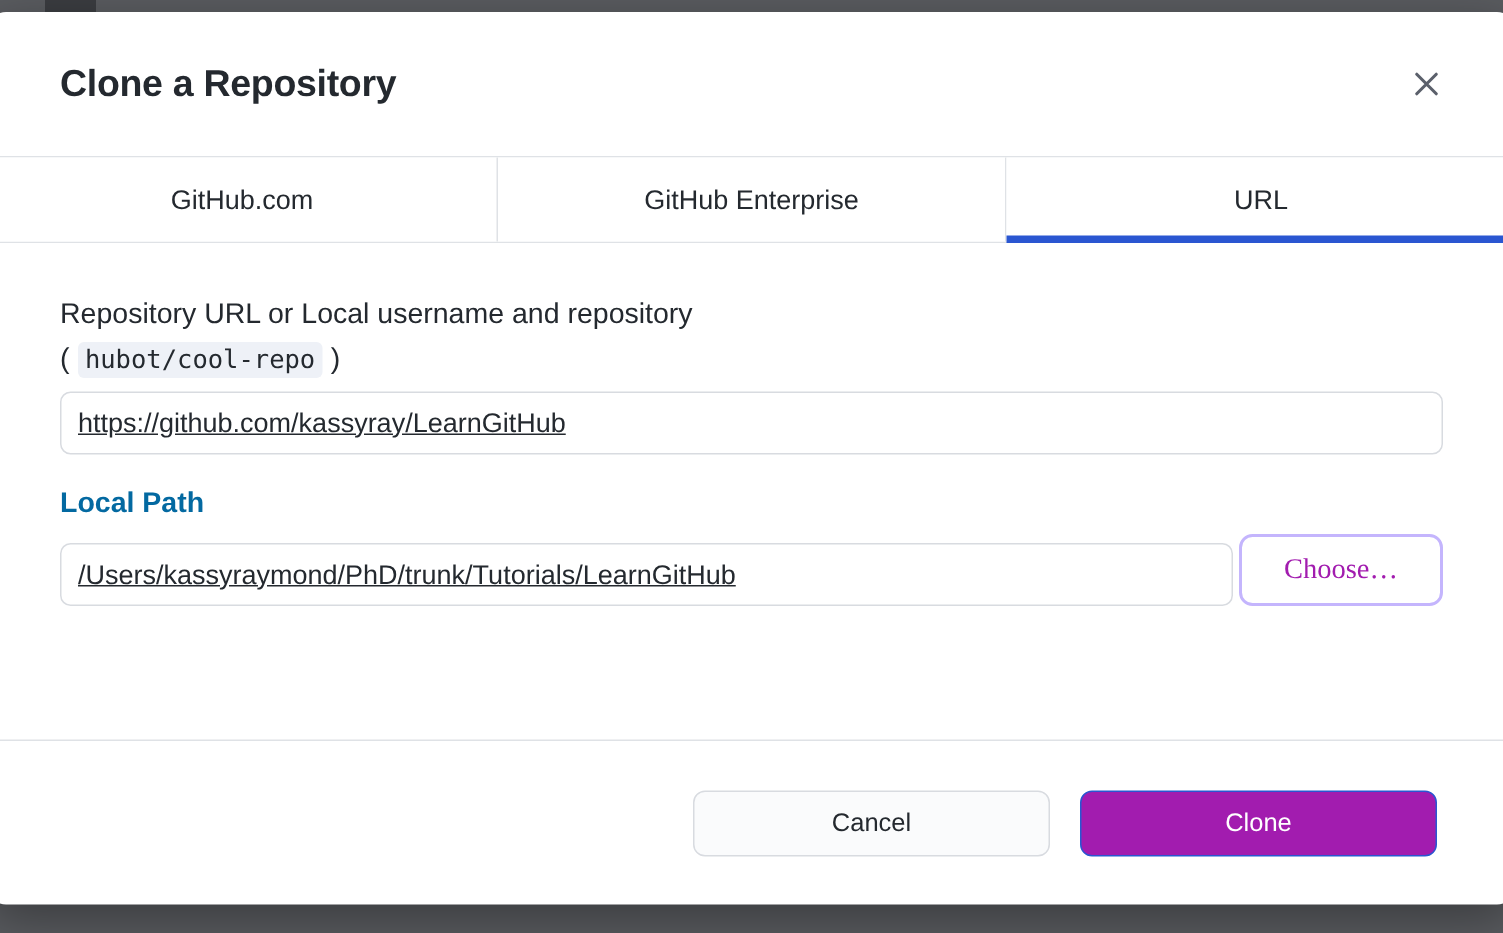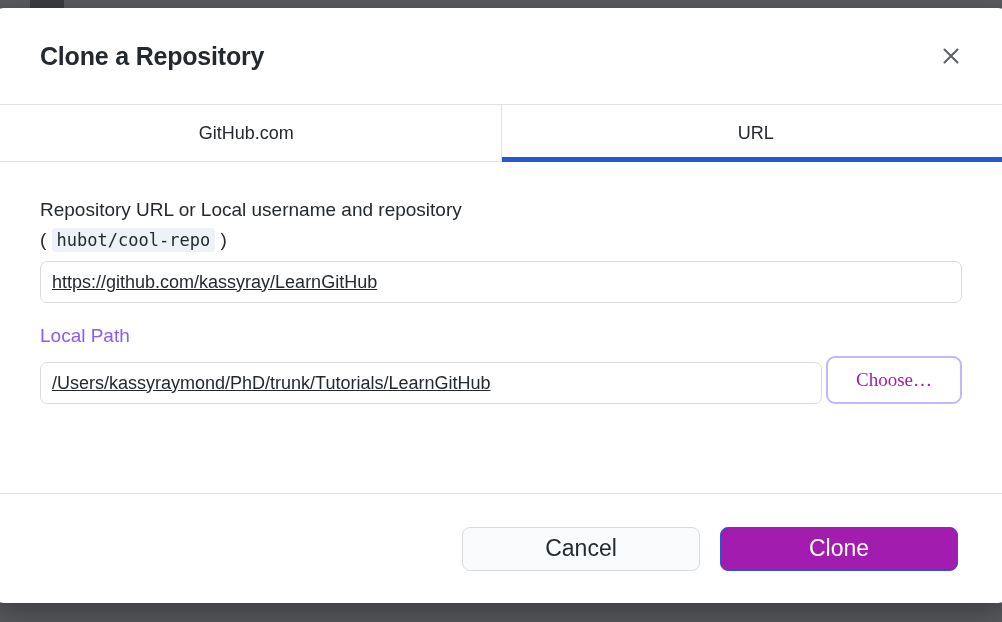--- a/index.html
+++ b/index.html
@@ -147,22 +147,23 @@
     color: #24292f;
     padding: 0 11px;
     outline: none;
     text-decoration: underline;
   }
 
   .section-gap { height: 22px; }
 
   .label-local {
     font-size: 19px;
-    color: #8b5cf6;
+    color: #0369a1;
     margin-bottom: 9px;
+    font-weight: bold;
   }
 
   .path-row {
     display: flex;
     align-items: flex-end;
     gap: 4px;
   }
   .path-row .text-input { flex: 1 1 auto; }
 
   .choose-button {
@@ -187,21 +188,21 @@
     align-items: center;
     justify-content: flex-end;
     gap: 20px;
     padding: 0 52px;
   }
   .btn {
     height: 44px;
     min-width: 238px;
     border-radius: 8px;
     font-family: "Liberation Sans", sans-serif;
-    font-size: 23px;
+    font-size: 17px;
     cursor: pointer;
     padding: 0 16px;
   }
   .btn-secondary {
     background: #fafbfc;
     border: 1px solid #d8dbe0;
     color: #24292f;
   }
   .btn-primary {
     background: #a21caf;
@@ -224,20 +225,23 @@
       <svg width="22" height="22" viewBox="0 0 22 22" aria-hidden="true">
         <path d="M4.5 4.5 L17.5 17.5 M17.5 4.5 L4.5 17.5" stroke="#5b606b" stroke-width="2.1" stroke-linecap="round" fill="none"></path>
       </svg>
     </button>
   </div>
 
   <div class="tabs">
     <div class="tab">
       <span>GitHub.com</span>
     </div>
+    <div class="tab">
+      <span>GitHub Enterprise</span>
+    </div>
     <div class="tab active">
       <span>URL</span>
     </div>
   </div>
 
   <div class="modal-body">
 
     <div class="field-label">
       <span>Repository URL or Local username and repository</span>
       <span class="label-line2">

